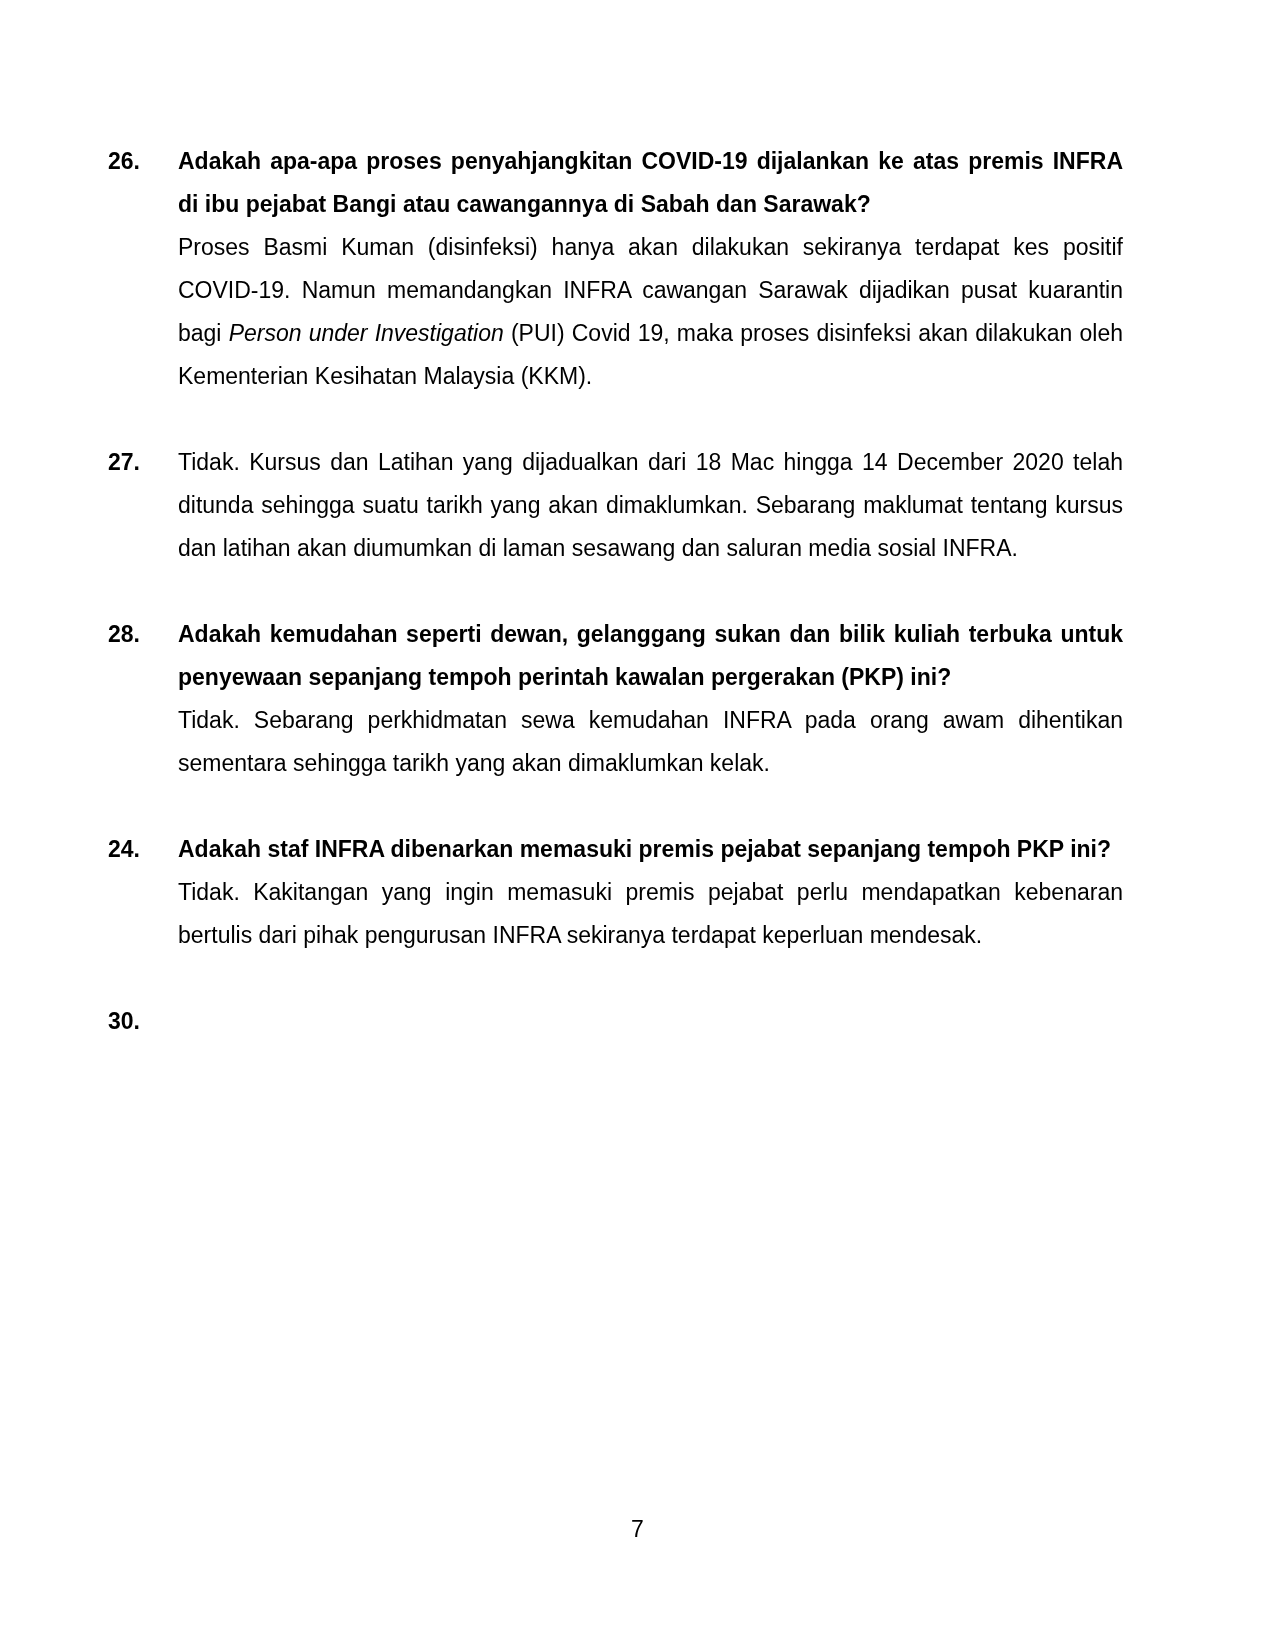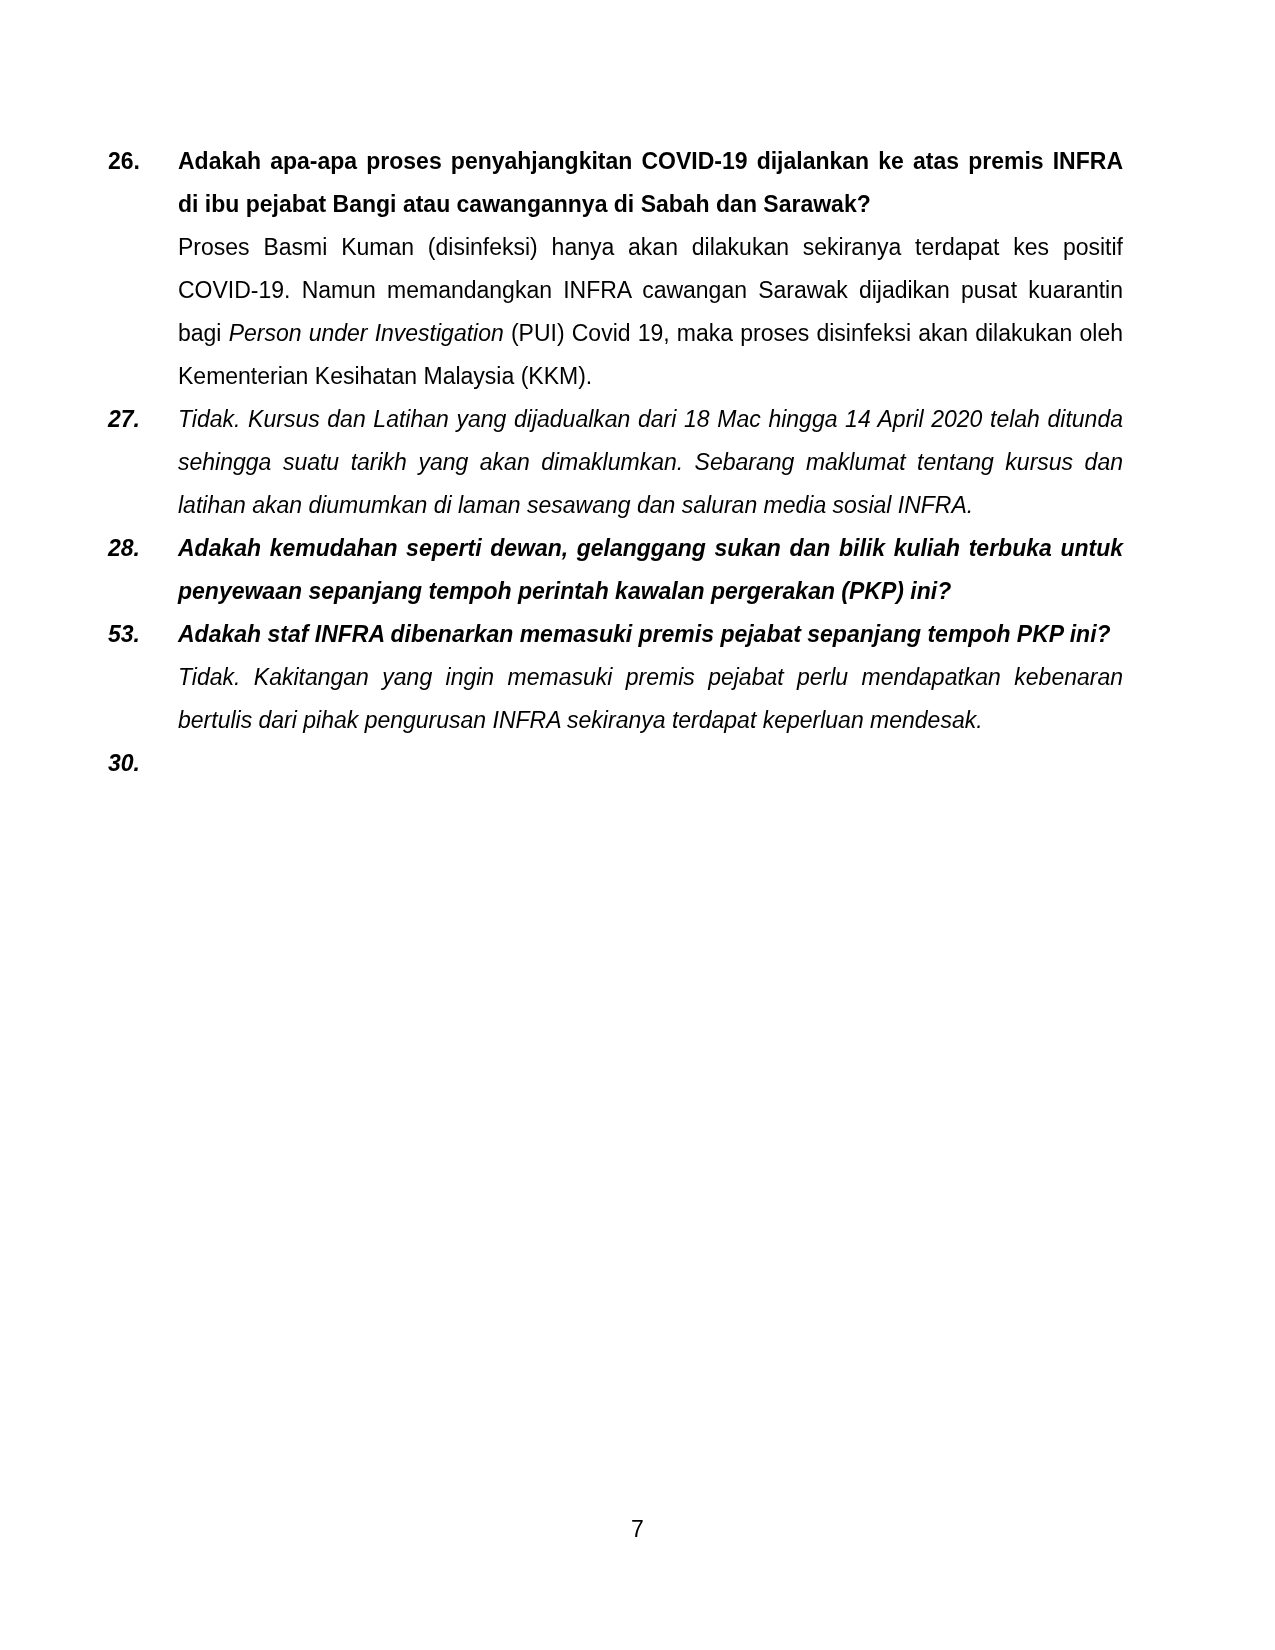--- a/index.html
+++ b/index.html
@@ -22,21 +22,21 @@
     position: absolute;
     top: 140px;
     left: 108px;
     width: 1015px;
   }
   .qa {
     display: flex;
     align-items: flex-start;
   }
   .qa + .qa {
-    font-style: italic;
+    margin-top: 43px; 
   }
   .num {
     width: 70px;
     flex: 0 0 70px;
     font-weight: bold;
   }
   .body {
     width: 945px;
     flex: 0 0 945px;
   }
@@ -73,33 +73,34 @@
       <div class="num">26.</div>
       <div class="body">
         <p class="question">Adakah apa-apa proses penyahjangkitan COVID-19 dijalankan ke atas premis INFRA di ibu pejabat Bangi atau cawangannya di Sabah dan Sarawak?</p>
         <p class="answer"><span>Proses Basmi Kuman (disinfeksi) hanya akan dilakukan sekiranya terdapat kes positif COVID-19. Namun memandangkan INFRA cawangan Sarawak dijadikan pusat kuarantin bagi </span><em>Person under Investigation</em><span> (PUI) Covid 19, maka proses disinfeksi akan dilakukan oleh Kementerian Kesihatan Malaysia (KKM).</span></p>
       </div>
     </section>
 
     <section class="qa">
       <div class="num">27.</div>
       <div class="body">
-        <p class="answer">Tidak. Kursus dan Latihan yang dijadualkan dari 18 Mac hingga 14 April 2020 telah ditunda sehingga suatu tarikh yang akan dimaklumkan. Sebarang maklumat tentang kursus dan latihan akan diumumkan di laman sesawang dan saluran media sosial INFRA.</p>
+        <p class="answer">Tidak. Kursus dan Latihan yang dijadualkan dari 18 Mac hingga 14 December 2020 telah ditunda sehingga suatu tarikh yang akan dimaklumkan. Sebarang maklumat tentang kursus dan latihan akan diumumkan di laman sesawang dan saluran media sosial INFRA.</p>
       </div>
     </section>
 
     <section class="qa">
       <div class="num">28.</div>
       <div class="body">
         <p class="question">Adakah kemudahan seperti dewan, gelanggang sukan dan bilik kuliah terbuka untuk penyewaan sepanjang tempoh perintah kawalan pergerakan (PKP) ini?</p>
+        <p class="answer">Tidak. Sebarang perkhidmatan sewa kemudahan INFRA pada orang awam dihentikan sementara sehingga tarikh yang akan dimaklumkan kelak.</p>
       </div>
     </section>
 
     <section class="qa">
-      <div class="num">53.</div>
+      <div class="num">24.</div>
       <div class="body">
         <p class="question">Adakah staf INFRA dibenarkan memasuki premis pejabat sepanjang tempoh PKP ini?</p>
         <p class="answer">Tidak. Kakitangan yang ingin memasuki premis pejabat perlu mendapatkan kebenaran bertulis dari pihak pengurusan INFRA sekiranya terdapat keperluan mendesak.</p>
       </div>
     </section>
 
     <section class="qa">
       <div class="num">30.</div>
       <div class="body">
       </div>

